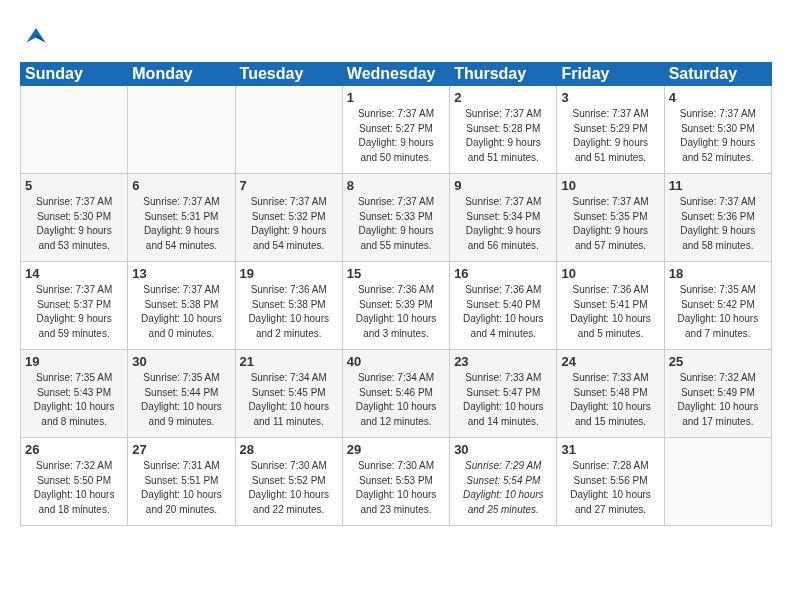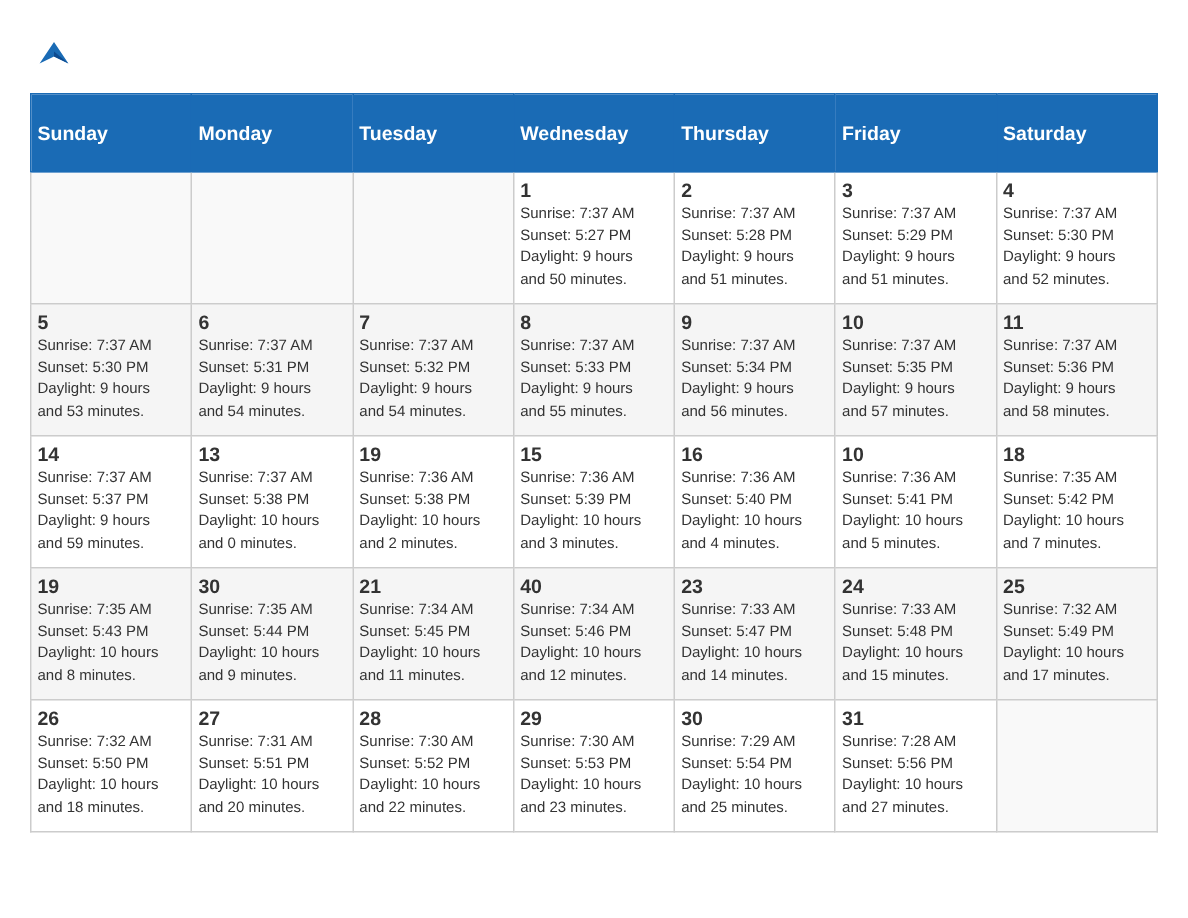--- a/index.html
+++ b/index.html
@@ -47,23 +47,23 @@
       color: #555;
     }
     .calendar {
       width: 100%;
       border-collapse: collapse;
       table-layout: fixed;
     }
     .calendar th {
       background: #1a6bb5;
       color: #fff;
-      font-size: 13px;
+      font-size: 16px;
       font-weight: bold;
-      padding: 18px 4px;
+      padding: 2px 4px;
       text-align: left;
       border: 1px solid #1a6bb5;
     }
     .calendar td {
       border: 1px solid #ccc;
       vertical-align: top;
       padding: 4px;
       font-size: 10.5px;
       color: #333;
       height: 88px;
@@ -75,20 +75,21 @@
     .day-number {
       font-size: 13px;
       font-weight: bold;
       display: block;
       margin-bottom: 2px;
     }
     .day-info {
       font-size: 10px;
       line-height: 1.45;
       color: #333;
+      text-align: center;
     }
     .empty-cell {
       background: #f9f9f9 !important;
     }
   </style>
 </head>
 <body>
 
 <div class="header">
   <div class="logo">
@@ -332,21 +333,21 @@
         </td>
         <td>
           <span class="day-number">29</span>
           <div class="day-info" style="white-space: pre-line;">Sunrise: 7:30 AM
 Sunset: 5:53 PM
 Daylight: 10 hours
 and 23 minutes.</div>
         </td>
         <td>
           <span class="day-number">30</span>
-          <div class="day-info" style="white-space: pre-line;">Sunrise: 7:29 AM
+          <div class="day-info" style="white-space: pre-line; font-style: italic;">Sunrise: 7:29 AM
 Sunset: 5:54 PM
 Daylight: 10 hours
 and 25 minutes.</div>
         </td>
         <td>
           <span class="day-number">31</span>
           <div class="day-info" style="white-space: pre-line;">Sunrise: 7:28 AM
 Sunset: 5:56 PM
 Daylight: 10 hours
 and 27 minutes.</div>

